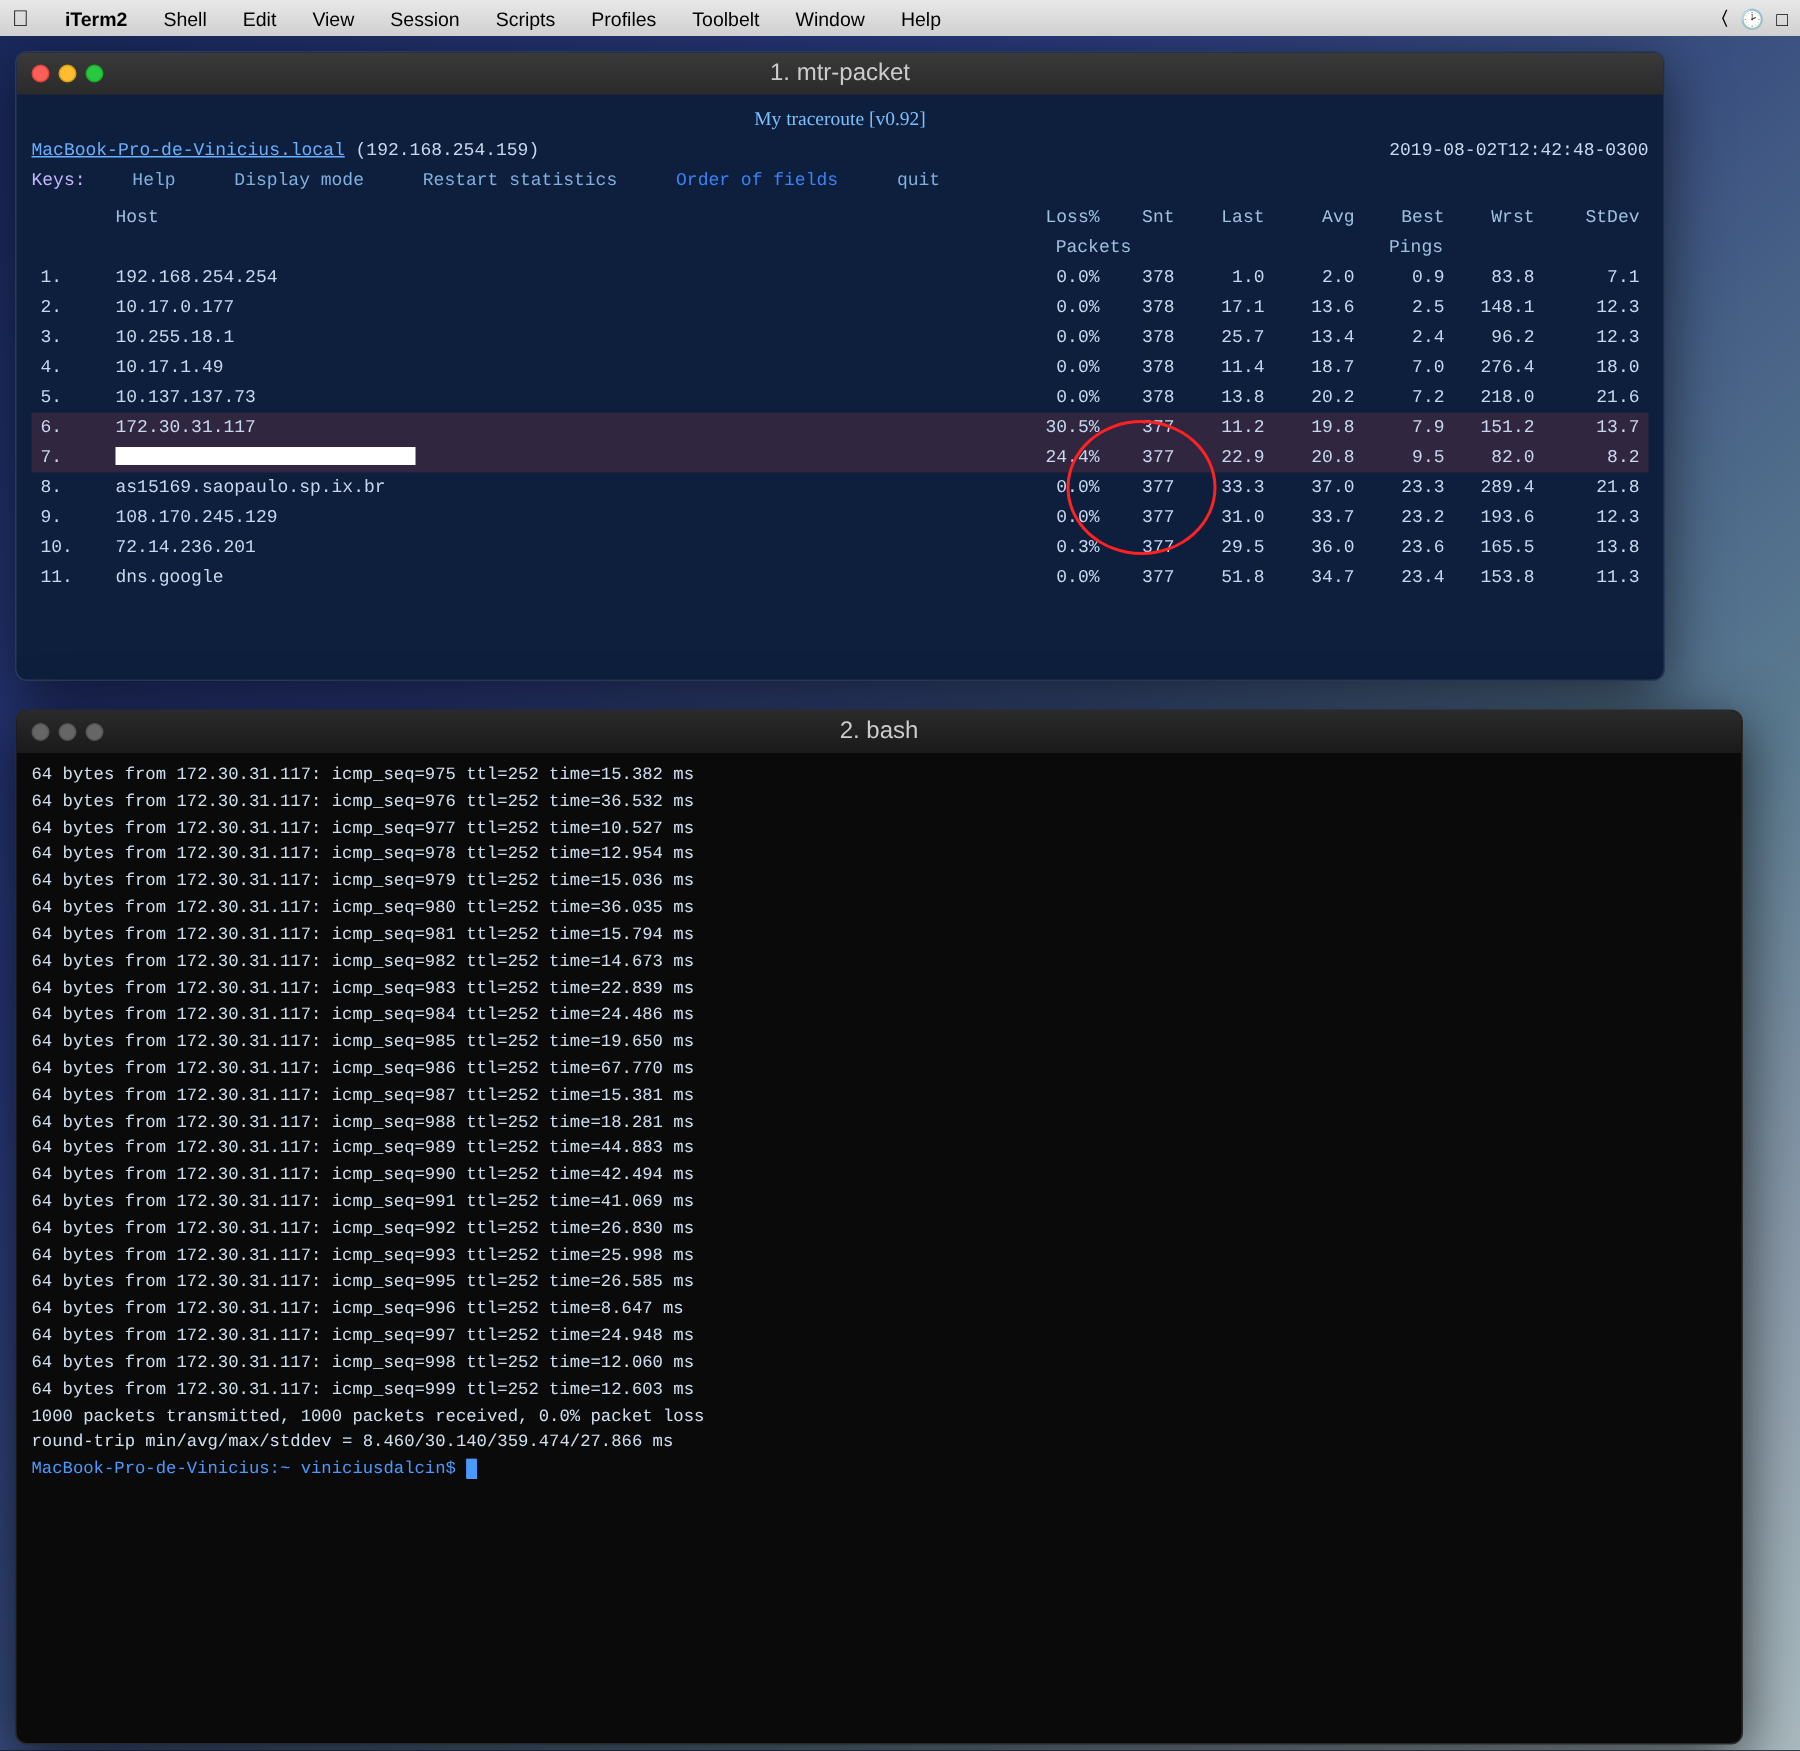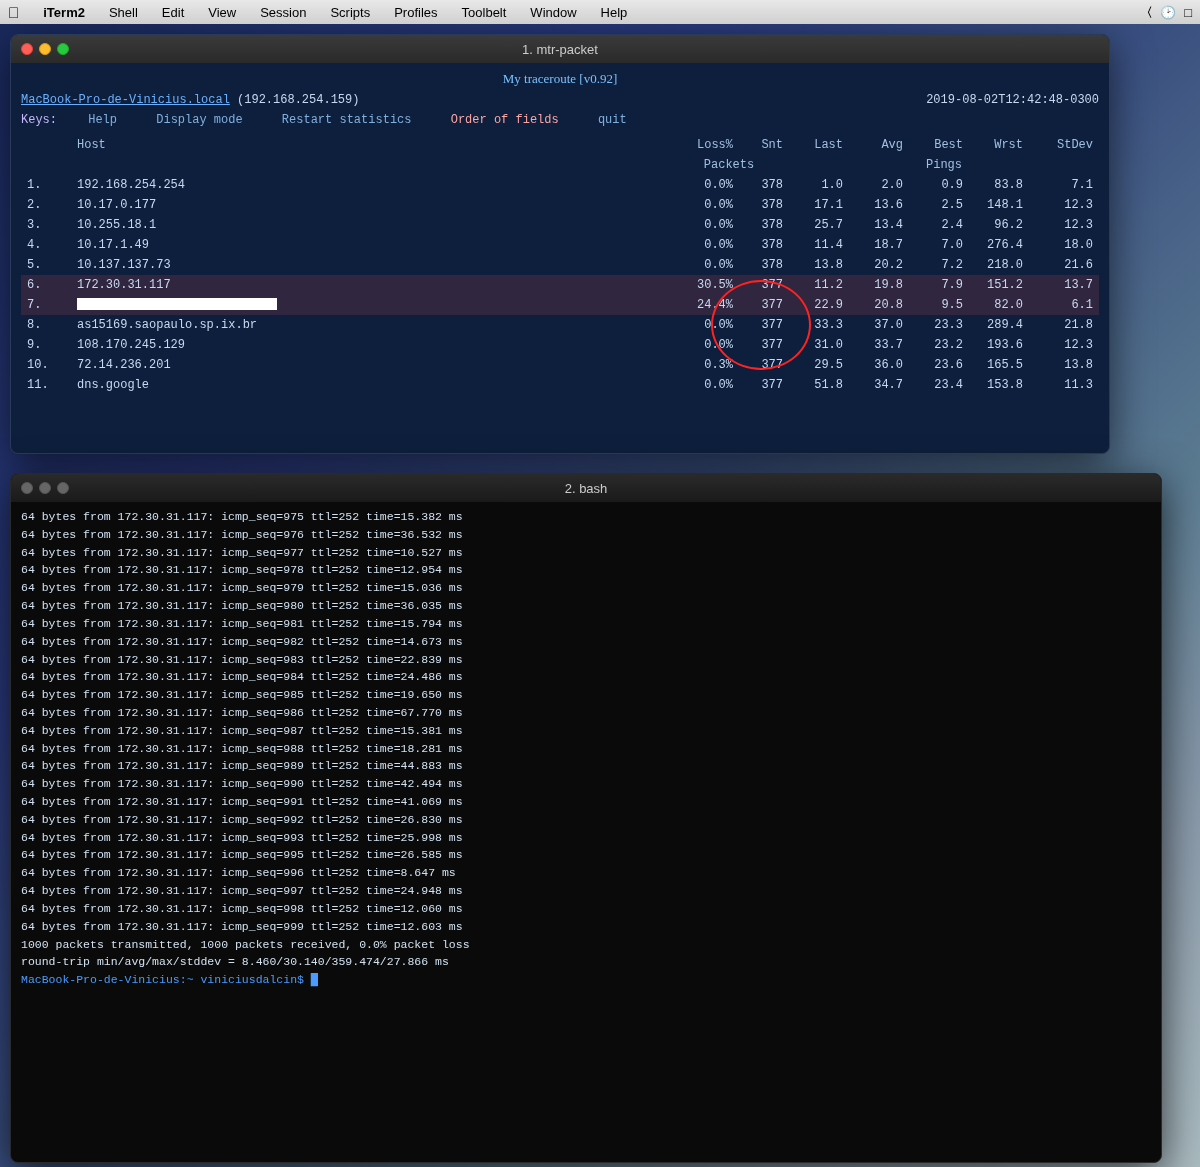--- a/index.html
+++ b/index.html
@@ -102,21 +102,21 @@
     }
     .tl-close { background: #ff5f57; border: 1px solid #e0443e; }
     .tl-minimize { background: #febc2e; border: 1px solid #d4a017; }
     .tl-maximize { background: #28c840; border: 1px solid #1aab29; }
     .tl-inactive { background: #666; border: 1px solid #555; }
     .window-title {
       position: absolute;
       left: 50%;
       transform: translateX(-50%);
       color: #ccc;
-      font-size: 13px;
+      font-size: 16px;
       white-space: nowrap;
     }
 
     .mtr-content {
       padding: 6px 10px;
       color: #c8d8f0;
       font-family: 'Courier New', monospace;
       font-size: 12px;
       line-height: 1.5;
     }
@@ -290,21 +290,21 @@
           <span class="mtr-ip"> <span>(192.168.254.159)</span></span>
         </div>
         <div class="mtr-timestamp">2019-08-02T12:42:48-0300</div>
       </div>
 
       <div class="mtr-keys-row">
         <span>Keys:</span>
         <span style="margin-left:8px; color:#80b0e0;">Help</span>
         <span style="margin-left:16px; color:#80b0e0;">Display mode</span>
         <span style="margin-left:16px; color:#80b0e0;">Restart statistics</span>
-        <span style="margin-left:16px; color:#fca5a5;">Order of fields</span>
+        <span style="margin-left:16px; color:#3b82f6;">Order of fields</span>
         <span style="margin-left:16px; color:#80b0e0;">quit</span>
       </div>
 
       <table class="mtr-table">
         <colgroup>
           <col style="width:50px">
           <col style="width:auto">
           <col style="width:70px">
           <col style="width:50px">
           <col style="width:60px">
@@ -400,21 +400,21 @@
     </tr>
             <tr class="highlighted-row">
       <td class="host-col">7.</td>
       <td class="host-col"><span class="redacted-bar"></span></td>
       <td class="loss-high">24.4%</td>
       <td>377</td>
       <td>22.9</td>
       <td>20.8</td>
       <td>9.5</td>
       <td>82.0</td>
-      <td>6.1</td>
+      <td>8.2</td>
     </tr>
             <tr>
       <td class="host-col">8.</td>
       <td class="host-col">as15169.saopaulo.sp.ix.br</td>
       <td class="loss-normal">0.0%</td>
       <td>377</td>
       <td>33.3</td>
       <td>37.0</td>
       <td>23.3</td>
       <td>289.4</td>

